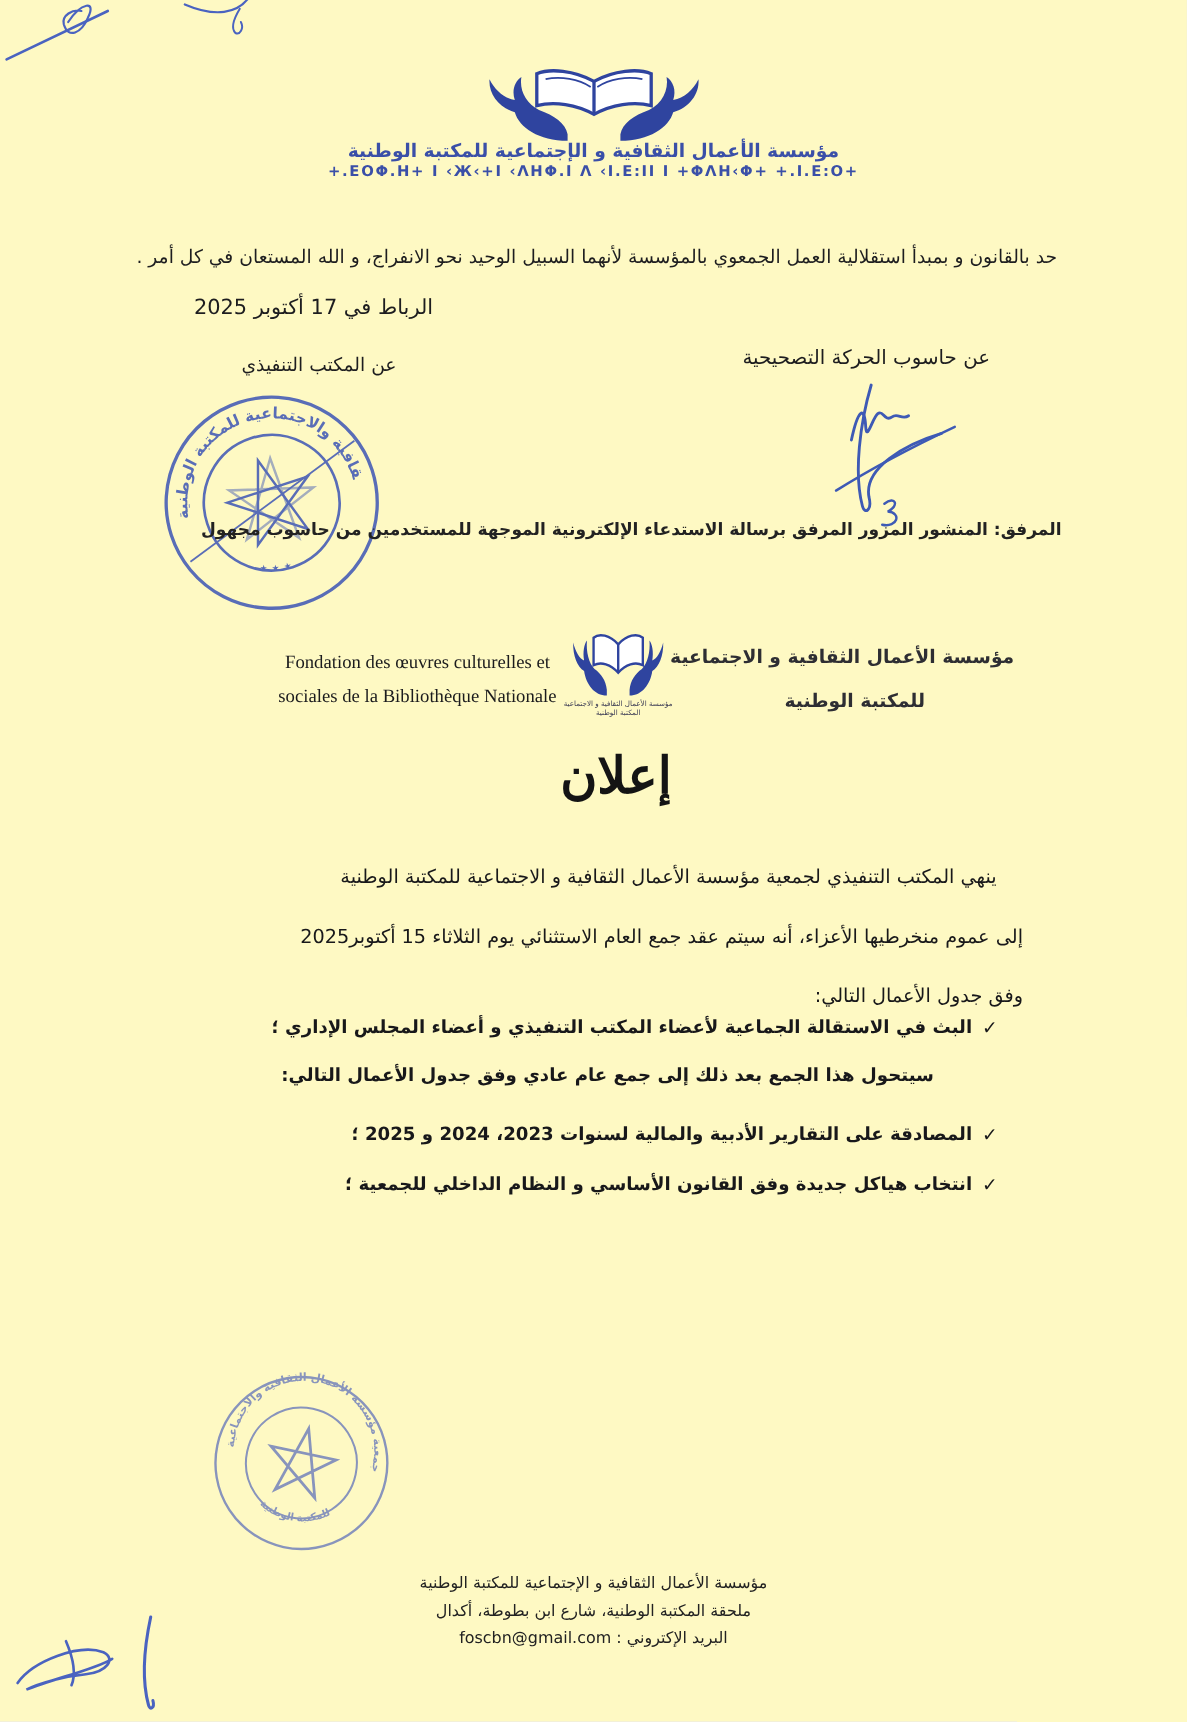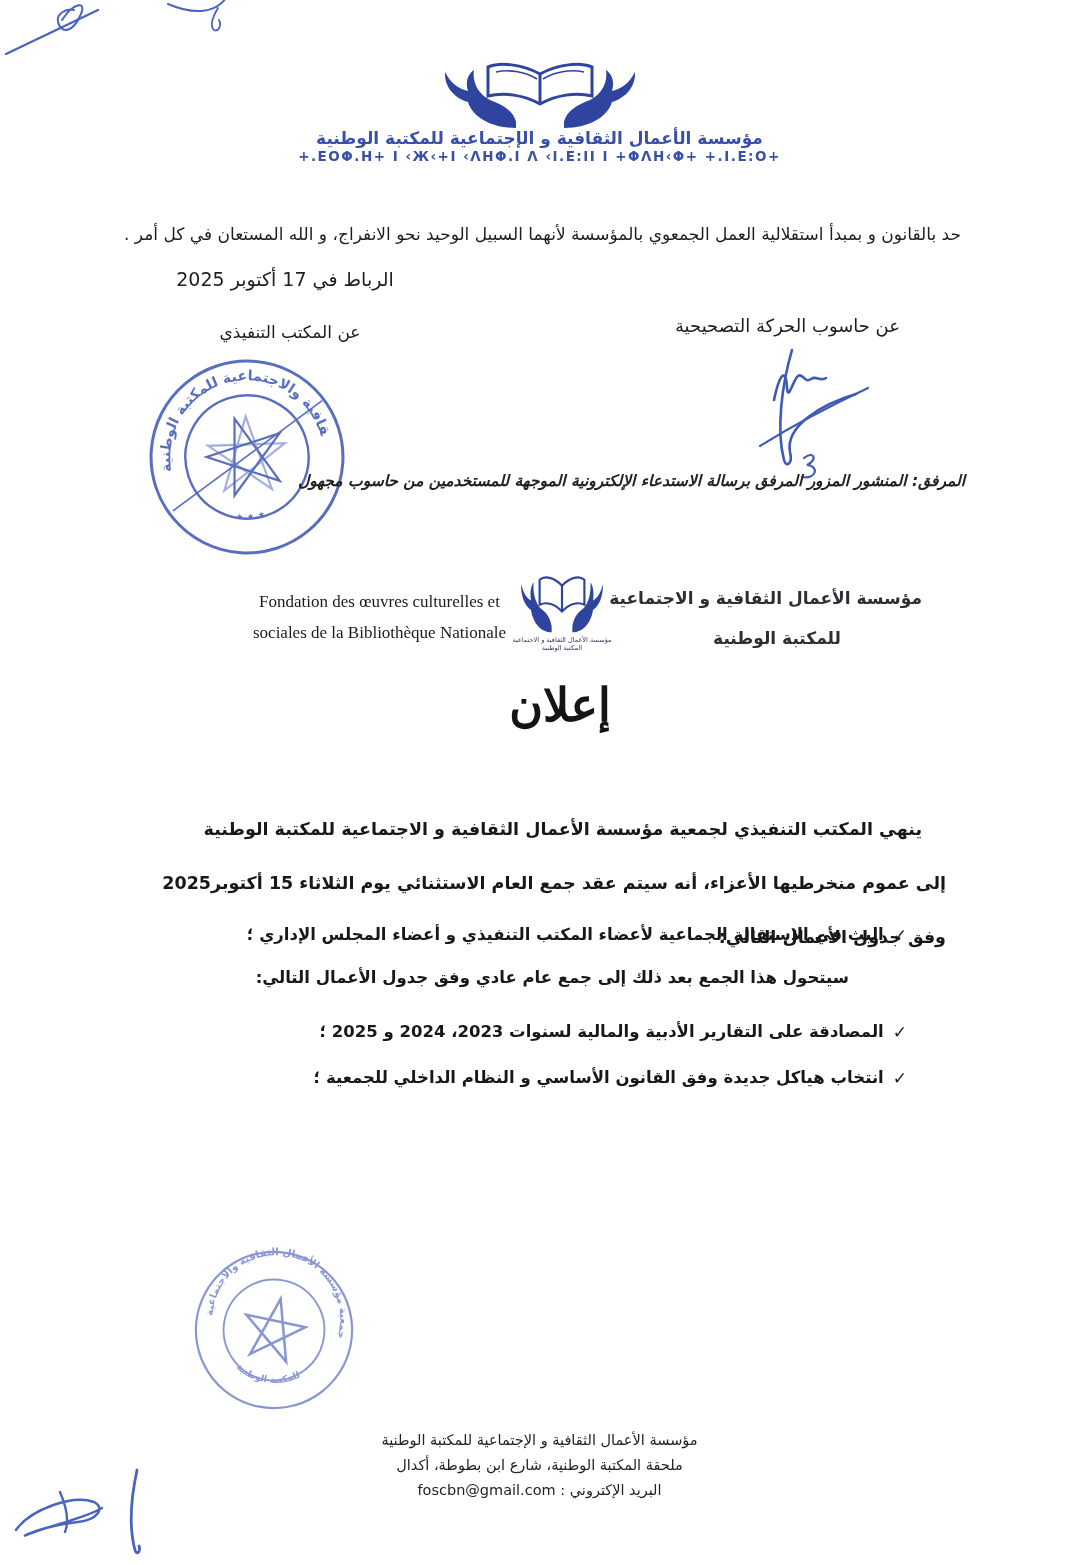--- a/index.html
+++ b/index.html
@@ -1,46 +1,46 @@
 <!DOCTYPE html>
 <html lang="ar"><head>
 <meta charset="utf-8">
 <style>
   * { margin:0; padding:0; box-sizing:border-box; }
   html,body { background:#e9e9e7; }
   .page {
     position:relative; width:1079px; height:1565px; margin:0 auto;
-    background:#ffffff; overflow:hidden;
+    background:#fef9c3; overflow:hidden;
     font-family:"DejaVu Sans", sans-serif; color:#1d1d1f;
   }
   .abs { position:absolute; }
   .ar { direction:rtl; unicode-bidi:plaintext; }
   .nowrap { white-space:nowrap; }
 
   
   .org-ar   { top:128px; left:0; right:0; text-align:center; font-size:17px; font-weight:bold; color:#3a4fa8; letter-spacing:0.5px; }
   .org-tif  { top:148px; left:0; right:0; text-align:center; font-size:13.5px; font-weight:bold; color:#3a4fa8; letter-spacing:1.5px; }
   .org-fr   { top:167px; left:0; right:0; text-align:center; font-size:9.5px; font-weight:bold; color:#e8627d; letter-spacing:1.6px; font-family:"Liberation Sans", sans-serif; }
 
   
   .closing-l1 { top:196px; left:90px; width:905px; text-align:center; font-size:17px; }
   .closing-l2 { top:224px; left:90px; width:905px; text-align:center; font-size:17px; }
   .date-line  { top:268px; left:105px; width:360px; text-align:center; font-size:19px; }
   .sig-right  { top:315px; left:660px; width:255px; text-align:center; font-size:18px; }
   .sig-left   { top:322px; left:215px; width:150px; text-align:center; font-size:17px; }
-  .attachment { top:472px; left:320px; width:645px; text-align:right; font-size:15.5px; font-weight:bold; font-style:italic; color:#222; }
+  .attachment { top:472px; left:320px; width:645px; text-align:right; font-size:15.5px; font-weight:bold; color:#222; }
 
   
   .lh2-fr  { top:586px; left:182px; width:395px; text-align:center; font-family:"Liberation Serif", serif; font-size:17px; line-height:31px; color:#1b1b1d; }
   .lh2-ar  { top:578px; left:632px; width:290px; text-align:center; font-size:17px; font-weight:bold; line-height:40px; color:#2e2e33; }
   .lh2-cap { top:636px; left:500px; width:124px; text-align:center; font-size:6.5px; line-height:8px; color:#3c3c55; }
 
   
   .title { top:678px; left:430px; width:260px; text-align:center; font-size:46px; font-weight:bold; color:#141414;font-family:Liberation Serif, serif; }
-  .intro-l  { left:166px; width:780px; text-align:right; font-size:17.5px; font-weight:bold; color:#18181a;margin-top:31px; }
+  .intro-l  { left:150px; width:780px; text-align:right; font-size:17.5px; font-weight:normal; color:#18181a; }
   .i1 { top:788px; padding-left:0; padding-right:24px; }
   .i2 { top:842px; }
   .i3 { top:896px; }
   .bullet-row { left:215px; width:692px; text-align:right; font-size:16.5px; font-weight:bold; color:#18181a; }
   .b1 { top:924px; }
   .mid { top:968px; padding-right:58px; }
   .b2 { top:1021px; }
   .b3 { top:1067px; }
   .check { display:inline-block; margin-left:9px; font-weight:bold; font-size:17px; transform:translateY(1px); }
 

